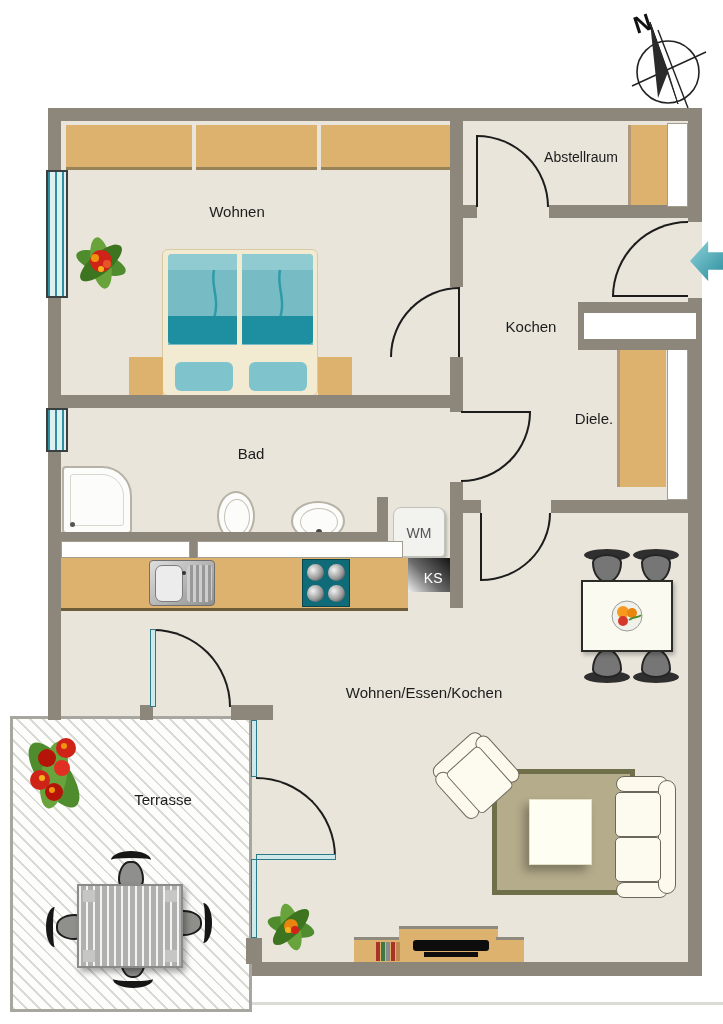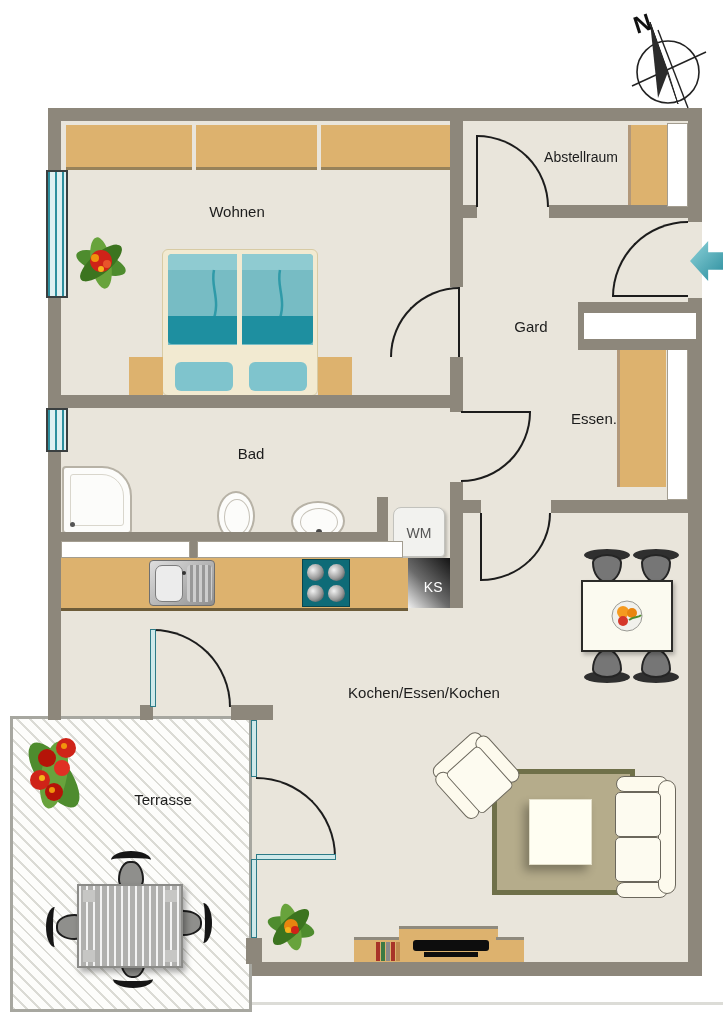--- a/index.html
+++ b/index.html
@@ -107,21 +107,21 @@
     <div class="abs" style="left:5px;top:4px;width:28px;height:37px;background:#ececec;border:1px solid #7d7d7d;border-radius:7px;box-sizing:border-box;"></div>
     <div class="abs" style="left:32px;top:10px;width:4px;height:4px;background:#333;border-radius:50%;"></div>
     <div class="abs" style="left:37px;top:4px;width:25px;height:37px;border-radius:4px;background:repeating-linear-gradient(90deg,#cdcdcd 0 3px,#989898 3px 6px);"></div>
   </div>
   <div class="abs" style="left:302px;top:559px;width:48px;height:48px;background:#0e6b77;border:1px solid #09454e;box-sizing:border-box;">
     <div class="burner" style="left:4px;top:4px;"></div>
     <div class="burner" style="left:25px;top:4px;"></div>
     <div class="burner" style="left:4px;top:25px;"></div>
     <div class="burner" style="left:25px;top:25px;"></div>
   </div>
-  <div class="abs" style="left:408px;top:558px;width:42px;height:50px;background:linear-gradient(45deg,#f0f0f0,#6b6b6b 45%,#141414);">
+  <div class="abs" style="left:408px;top:558px;width:42px;height:34px;background:linear-gradient(45deg,#f0f0f0,#6b6b6b 45%,#141414);">
     <div class="label" style="left:60%;top:58%;font-size:14px;color:#fff;">KS</div>
   </div>
 
   <div class="dchair" style="left:584px;top:549px;">
       <div class="wing"></div>
       <div class="dseat"></div>
     </div>
   <div class="dchair" style="left:633px;top:549px;">
       <div class="wing"></div>
       <div class="dseat"></div>
@@ -276,19 +276,19 @@
     <circle cx="46" cy="64" r="31" fill="none" stroke="#222" stroke-width="1.6"></circle>
     <line x1="10" y1="78" x2="84" y2="44" stroke="#222" stroke-width="1.4"></line>
     <line x1="36" y1="22" x2="66" y2="100" stroke="#222" stroke-width="1.4"></line>
     <polygon points="28,14 46,64 56,96" fill="#8f8f8f" stroke="#222" stroke-width="1"></polygon>
     <polygon points="28,14 46,64 36,90" fill="#2b2b2b"></polygon>
     <text x="12" y="24" font-size="24" font-weight="bold" fill="#111" transform="rotate(-18 20 16)" font-family="Liberation Sans, sans-serif">N</text>
   </svg>
 
   <div class="label" style="left:237px;top:211px;">Wohnen</div>
   <div class="label" style="left:581px;top:157px;font-size:14px;">Abstellraum</div>
-  <div class="label" style="left:531px;top:326px;">Gard</div>
-  <div class="label" style="left:594px;top:418px;">Essen.</div>
+  <div class="label" style="left:531px;top:326px;">Kochen</div>
+  <div class="label" style="left:594px;top:418px;">Diele.</div>
   <div class="label" style="left:251px;top:453px;">Bad</div>
-  <div class="label" style="left:424px;top:692px;">Kochen/Essen/Kochen</div>
+  <div class="label" style="left:424px;top:692px;">Wohnen/Essen/Kochen</div>
   <div class="label" style="left:163px;top:799px;">Terrasse</div>
 
 </div>
 
 </body></html>

